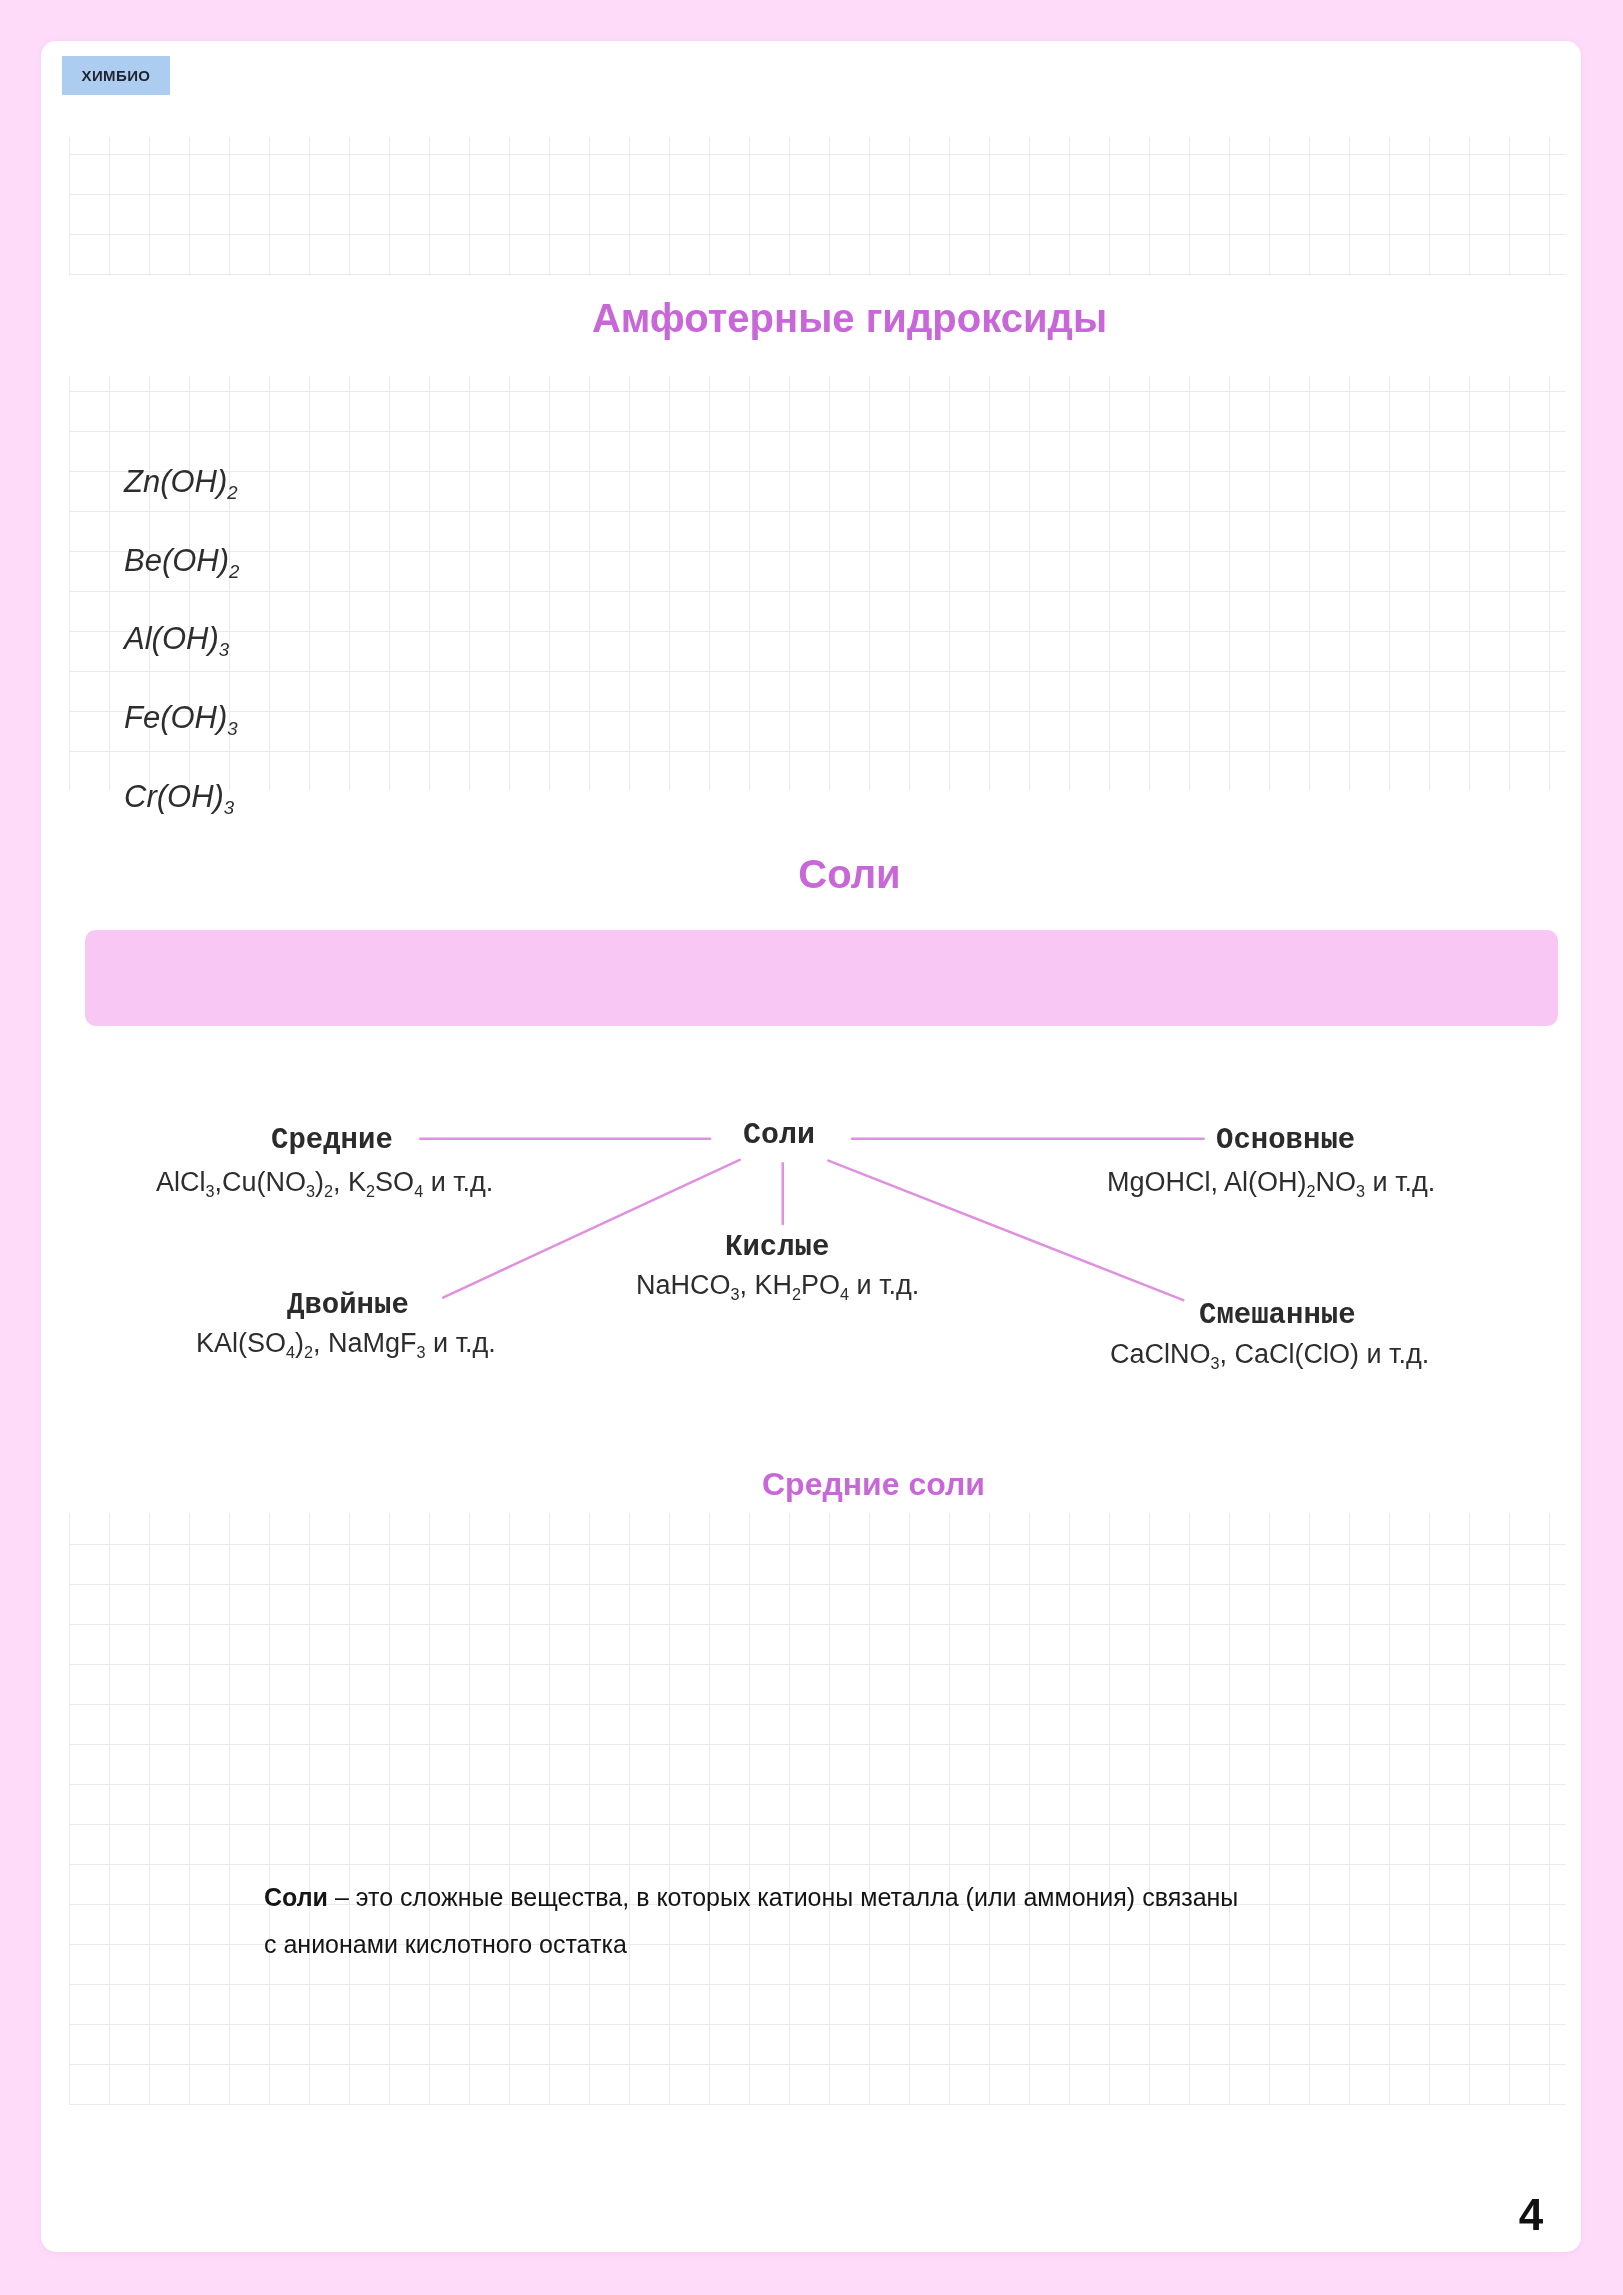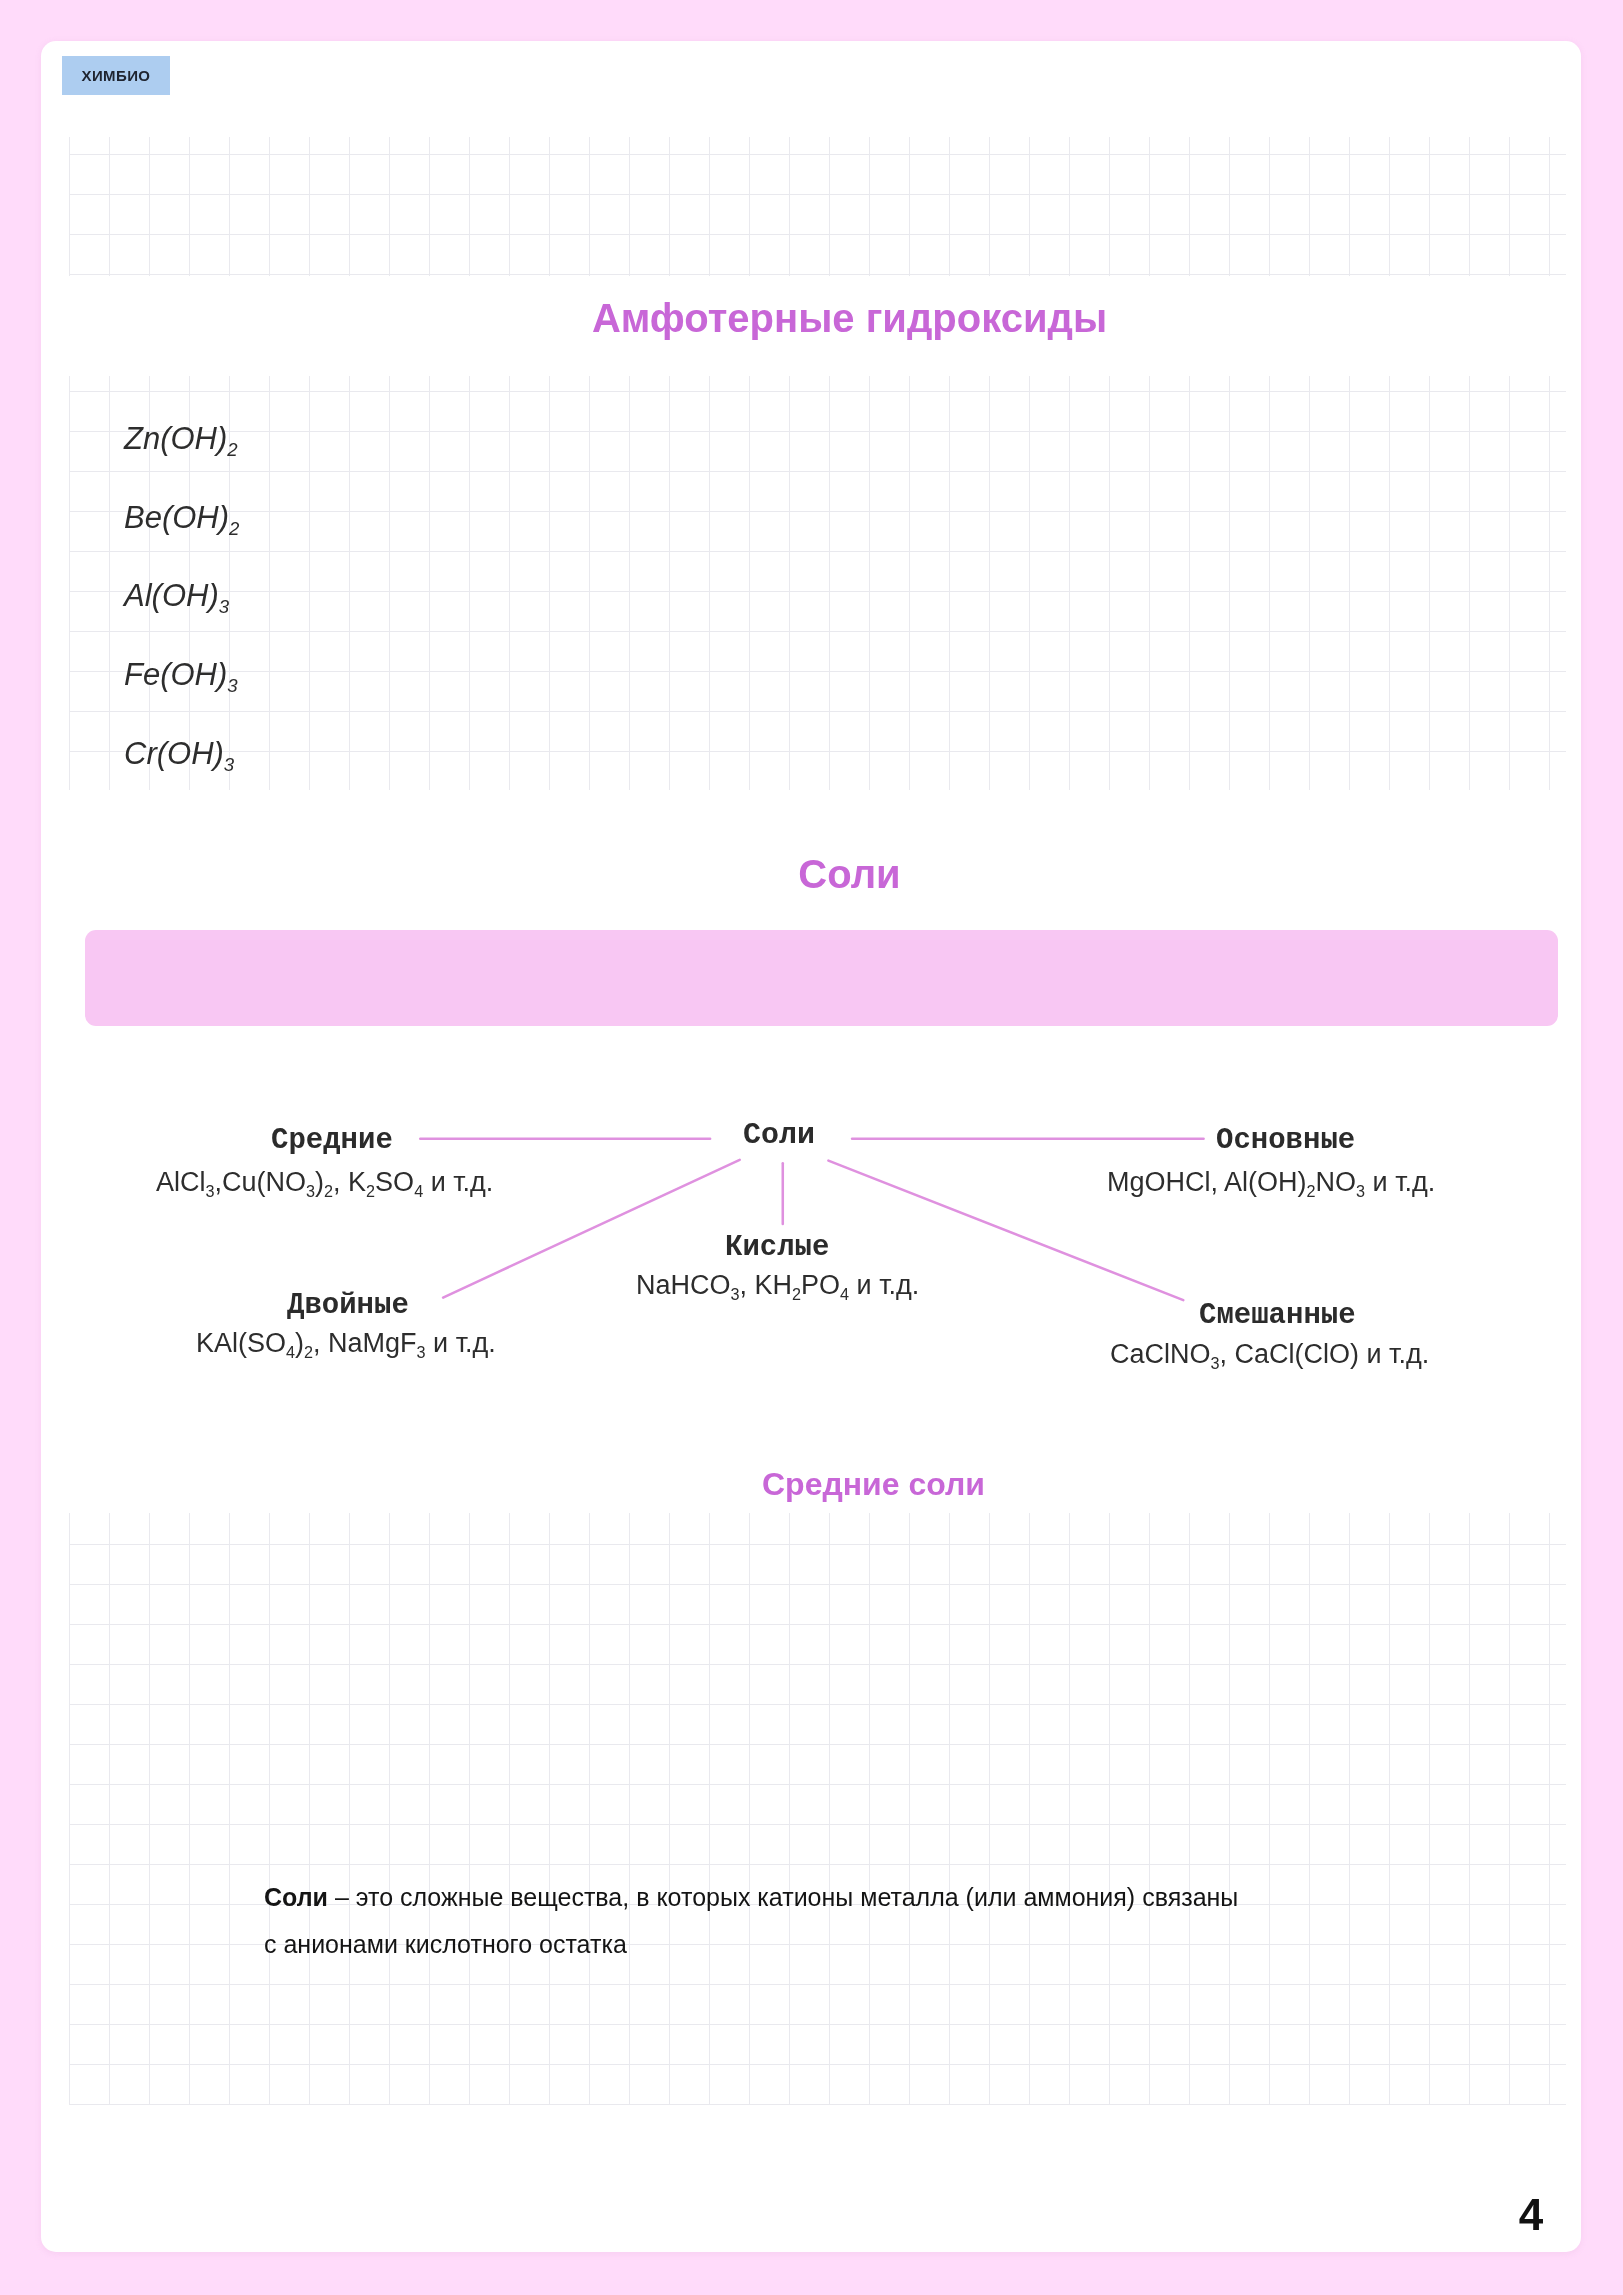--- a/index.html
+++ b/index.html
@@ -41,21 +41,21 @@
   #grid-mid{top:376px;height:414px;background-position:0 0,0 15px;}
   #grid-bottom{top:1513px;height:592px;background-position:0 0,0 31px;}
   .h-purple{
     position:absolute;left:0;width:1623px;text-align:center;
     color:var(--accent-purple);font-weight:bold;margin-left:38px;
   }
   #title-amphoteric{top:296px;font-size:40px;}
   #title-salts{top:852px;font-size:40px;}
   #title-srednie{top:1466px;font-size:32px;padding-left:24px;}
   .amph{
-    position:absolute;left:124px;font-size:31px;font-style:italic;color:var(--ink);
+    position:absolute;left:124px;font-size:31px;font-style:italic;color:var(--ink);margin-top:43px;
   }
   #amph-0{top:421px;} #amph-1{top:500px;} #amph-2{top:578px;}
   #amph-3{top:657px;} #amph-4{top:736px;}
   .defbox{
     position:absolute;left:85px;top:930px;width:1473px;height:96px;
     background:var(--highlight-pink);border-radius:11px;
   }
   .defbox-text{
     position:absolute;left:179px;top:944px;width:1319px;
     font-size:25px;line-height:47px;color:#141414;

